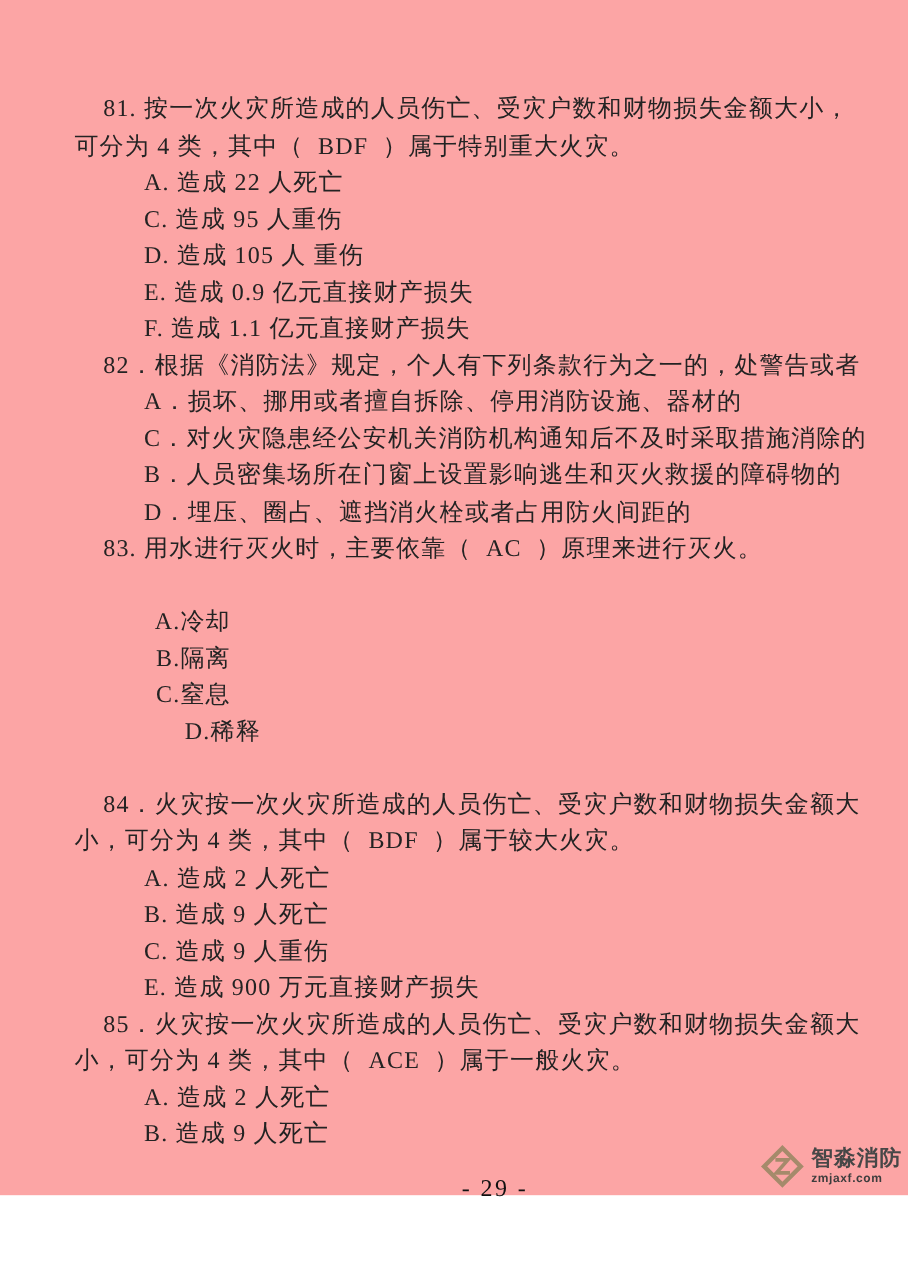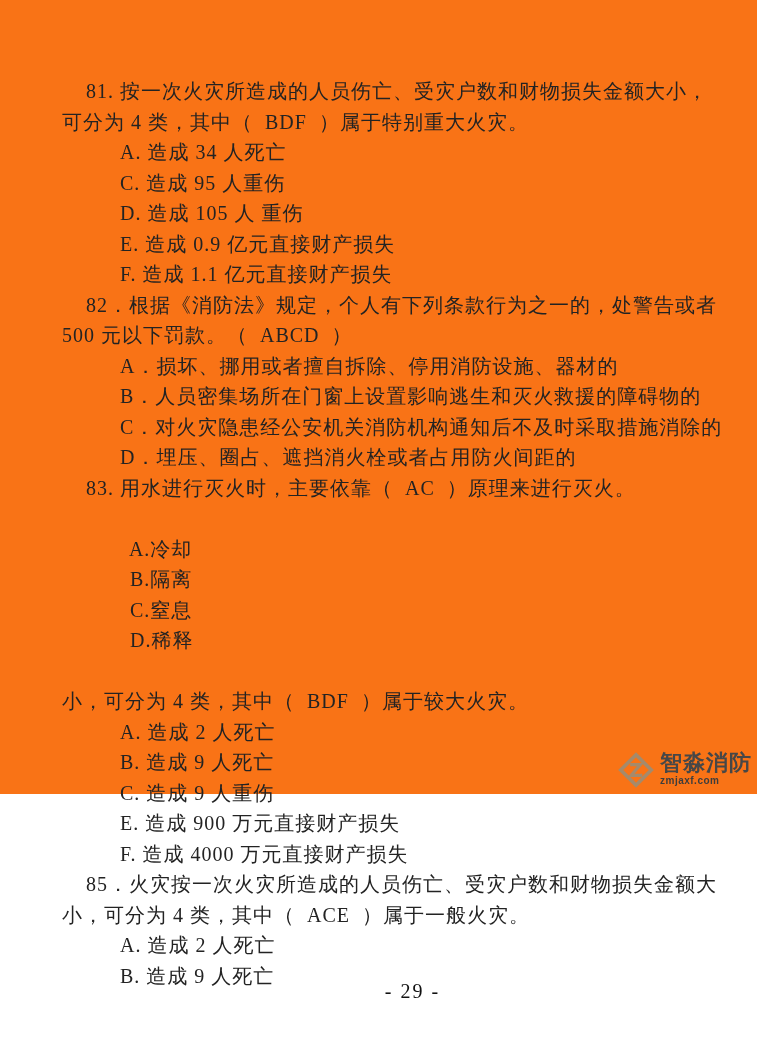--- a/index.html
+++ b/index.html
@@ -3,101 +3,100 @@
 <meta charset="utf-8">
 <style>
   html, body { margin: 0; padding: 0; }
   body {
     width: 757px; height: 1062px;
     background: #ffffff; overflow: hidden;
     font-family: "Liberation Serif", "DejaVu Serif", serif;
   }
   .page {
     position: relative;
-    width: 757px; height: 794px;
-    background: #f97316;
+    width: 757px; height: 996px;
+    background: #fca5a5;
     color: #232323;
   }
   .content {
     position: absolute;
     left: 62px; top: 76px; width: 642px;
     font-size: 20px;
     line-height: 30.5px;
     letter-spacing: 1px;
   }
   .line { margin: 0; white-space: pre; }
   .stem-first { text-indent: 24px; }
   .opt { padding-left: 58px; }
   .q83-opts { padding-left: 20px; }
   .iopt { margin-right: 46px; }
-  .iopt:last-child { margin-right: 0; }
+  .iopt:last-child { margin-right: 0; margin-left: 24px; }
   .pagenum {
     position: absolute; top: 980px; left: 0; width: 100%;
     text-align: center;
     font-size: 20px; letter-spacing: 2px; color: #111111; padding-left: 34px;
   }
   .brand {
     position: absolute; right: 5px; bottom: 6px;
     display: flex; align-items: center; gap: 5px;
   }
   .brand-icon { flex: 0 0 auto; }
   .brand-name {
     font-family: "Liberation Sans", "DejaVu Sans", sans-serif;
-    font-size: 22px; font-weight: 600; color: #474747;
+    font-size: 18px; font-weight: 600; color: #474747;
     letter-spacing: 1px; line-height: 20px;
   }
   .brand-domain {
     font-family: "Liberation Sans", "DejaVu Sans", sans-serif;
     font-size: 10px; font-weight: 700; color: #3d3d3d;
     letter-spacing: 0.5px; line-height: 15px;
   }
 </style>
 </head>
 <body>
 
 <div class="page">
 
   <main class="content">
 
     <section class="question">
       <p class="line stem-first">81. 按一次火灾所造成的人员伤亡、受灾户数和财物损失金额大小，</p>
       <p class="line">可分为 4 类，其中（  BDF  ）属于特别重大火灾。</p>
-      <p class="line opt">A. 造成 34 人死亡</p>
+      <p class="line opt">A. 造成 22 人死亡</p>
       <p class="line opt">C. 造成 95 人重伤</p>
       <p class="line opt">D. 造成 105 人 重伤</p>
       <p class="line opt">E. 造成 0.9 亿元直接财产损失</p>
       <p class="line opt">F. 造成 1.1 亿元直接财产损失</p>
     </section>
 
     <section class="question">
       <p class="line stem-first">82．根据《消防法》规定，个人有下列条款行为之一的，处警告或者</p>
-      <p class="line">500 元以下罚款。（  ABCD  ）</p>
       <p class="line opt">A．损坏、挪用或者擅自拆除、停用消防设施、器材的</p>
+      <p class="line opt">C．对火灾隐患经公安机关消防机构通知后不及时采取措施消除的</p>
       <p class="line opt">B．人员密集场所在门窗上设置影响逃生和灭火救援的障碍物的</p>
-      <p class="line opt">C．对火灾隐患经公安机关消防机构通知后不及时采取措施消除的</p>
       <p class="line opt">D．埋压、圈占、遮挡消火栓或者占用防火间距的</p>
     </section>
 
     <section class="question">
       <p class="line stem-first">83. 用水进行灭火时，主要依靠（  AC  ）原理来进行灭火。</p>
       <p class="line q83-opts">
         <span class="iopt">A.冷却</span>
         <span class="iopt">B.隔离</span>
         <span class="iopt">C.窒息</span>
         <span class="iopt">D.稀释</span>
       </p>
     </section>
 
     <section class="question">
+      <p class="line stem-first">84．火灾按一次火灾所造成的人员伤亡、受灾户数和财物损失金额大</p>
       <p class="line">小，可分为 4 类，其中（  BDF  ）属于较大火灾。</p>
       <p class="line opt">A. 造成 2 人死亡</p>
       <p class="line opt">B. 造成 9 人死亡</p>
       <p class="line opt">C. 造成 9 人重伤</p>
       <p class="line opt">E. 造成 900 万元直接财产损失</p>
-      <p class="line opt">F. 造成 4000 万元直接财产损失</p>
     </section>
 
     <section class="question">
       <p class="line stem-first">85．火灾按一次火灾所造成的人员伤亡、受灾户数和财物损失金额大</p>
       <p class="line">小，可分为 4 类，其中（  ACE  ）属于一般火灾。</p>
       <p class="line opt">A. 造成 2 人死亡</p>
       <p class="line opt">B. 造成 9 人死亡</p>
 
     </section>
 

